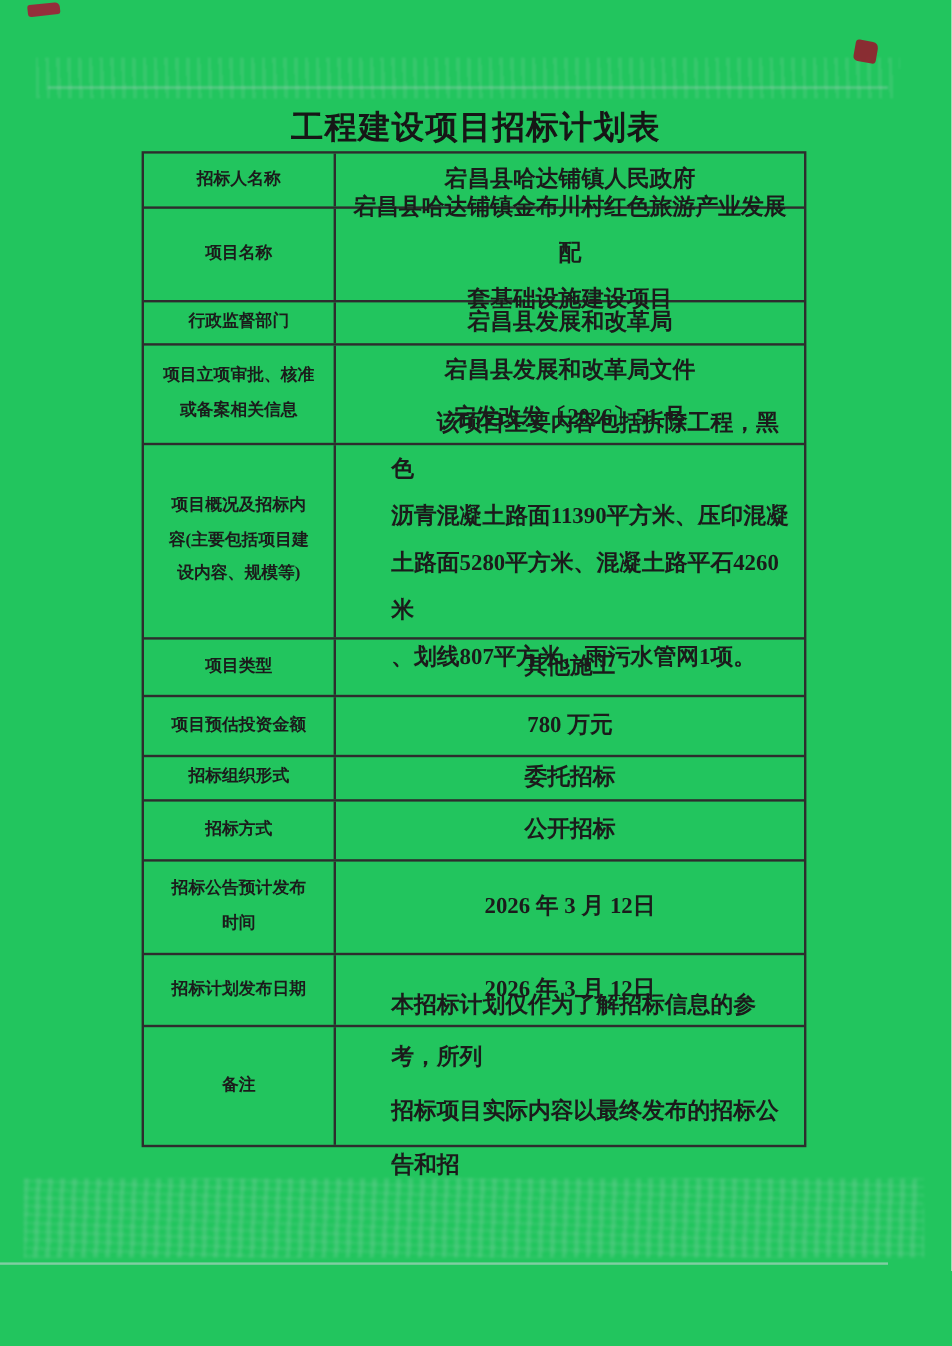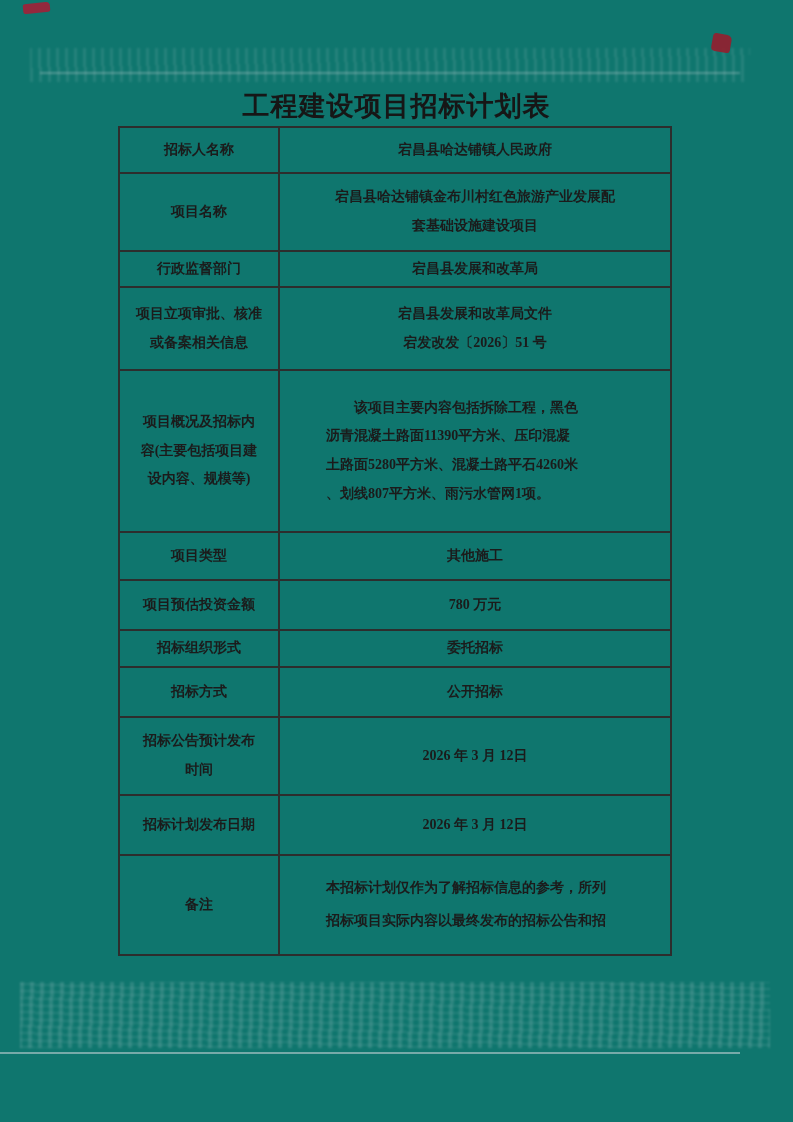--- a/index.html
+++ b/index.html
@@ -5,21 +5,21 @@
   html, body {
     margin: 0;
     padding: 0;
     background: #ffffff;
     font-family: "Liberation Serif", "DejaVu Serif", serif;
   }
   .page {
     position: relative;
     width: 793px;
     height: 1122px;
-    background: #0f766e;
+    background: #22c55e;
     overflow: hidden;
   }
   
   .smudge {
     position: absolute;
     pointer-events: none;
   }
   .smudge-top {
     top: 48px; left: 30px; width: 720px; height: 34px;
     background:
@@ -91,21 +91,21 @@
   }
   .row:last-child {
     border-bottom: none;
   }
   .cell {
     box-sizing: border-box;
     display: flex;
     align-items: center;
     justify-content: center;
     color: #1b1b1b;
-    font-size: 14px;
+    font-size: 19px;
     font-weight: bold;
     line-height: 2.05;
     white-space: pre-line;
     text-align: center;
   }
   .cell.label {
     width: 160px;
     flex: 0 0 160px;
     border-right: 2px solid #2d2d2d;
     padding: 2px 6px;

